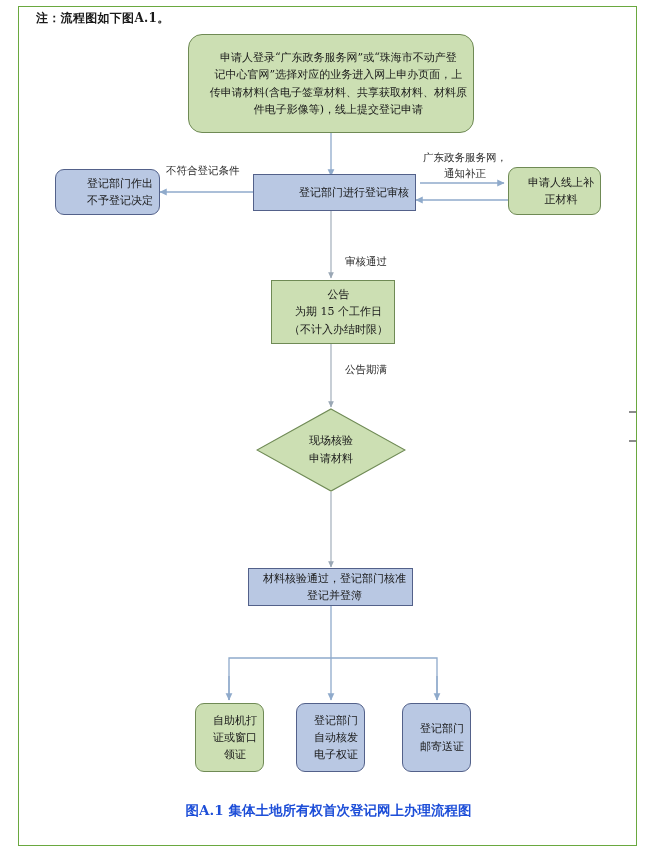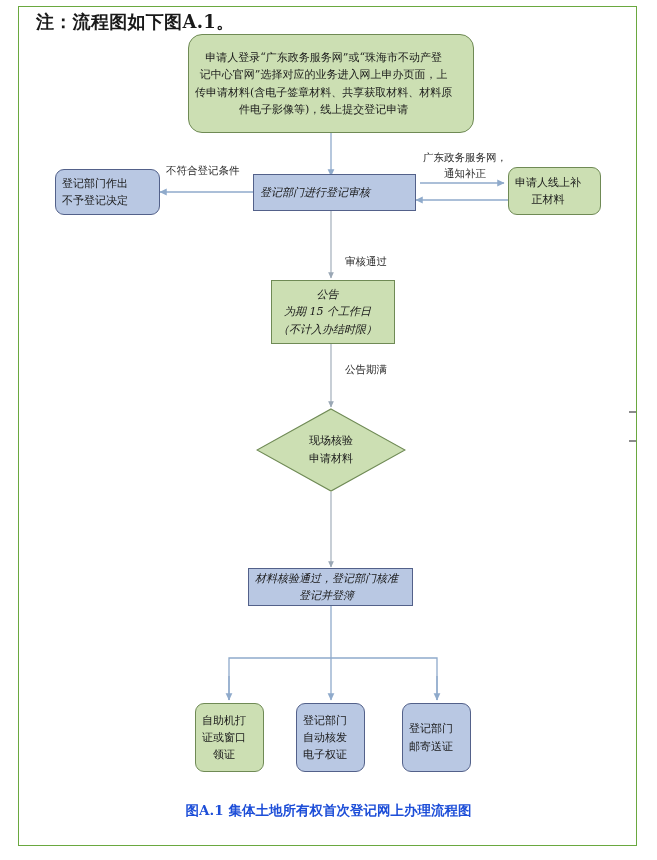--- a/index.html
+++ b/index.html
@@ -31,21 +31,21 @@
   .ruler-tick {
     position: absolute;
     width: 7px;
     height: 2px;
     background: #8c8c8c;
   }
   .note {
     position: absolute;
     left: 36px;
     top: 10px;
-    font-size: 18px;
+    font-size: 12px;
     color: #1a1a1a;
     font-family: "DejaVu Serif", "Liberation Serif", serif;
     font-weight: 600;
     letter-spacing: 0.3px;
     white-space: nowrap;
   }
   .caption {
     position: absolute;
     left: 0;
     top: 802px;
@@ -56,39 +56,39 @@
     font-family: "DejaVu Serif", "Liberation Serif", serif;
     font-weight: 700;
   }
 
   
   .node {
     position: absolute;
     box-sizing: border-box;
     display: flex;
     align-items: center;
-    justify-content: flex-start;
+    justify-content: flex-end;
     text-align: center;
     font-family: "DejaVu Serif", "Liberation Serif", serif;
     font-size: 11px;
     line-height: 1.55;
     color: #1a1a1a;
     padding: 3px 6px;
   }
   .node-green {
     background: #ccdfb3;
     border: 1.1px solid #6f8a55;
   }
   .node-blue {
     background: #b9c8e3;
     border: 1.1px solid #53618a;
   }
   .rounded-lg { border-radius: 14px; }
   .rounded-md { border-radius: 9px; }
-  .rect { border-radius: 0; font-style: italic; }
+  .rect { border-radius: 0; }
 
   .node-text {
     display: block;
     white-space: pre-line;
   }
 
   
   .diamond-wrap {
     position: absolute;
   }

